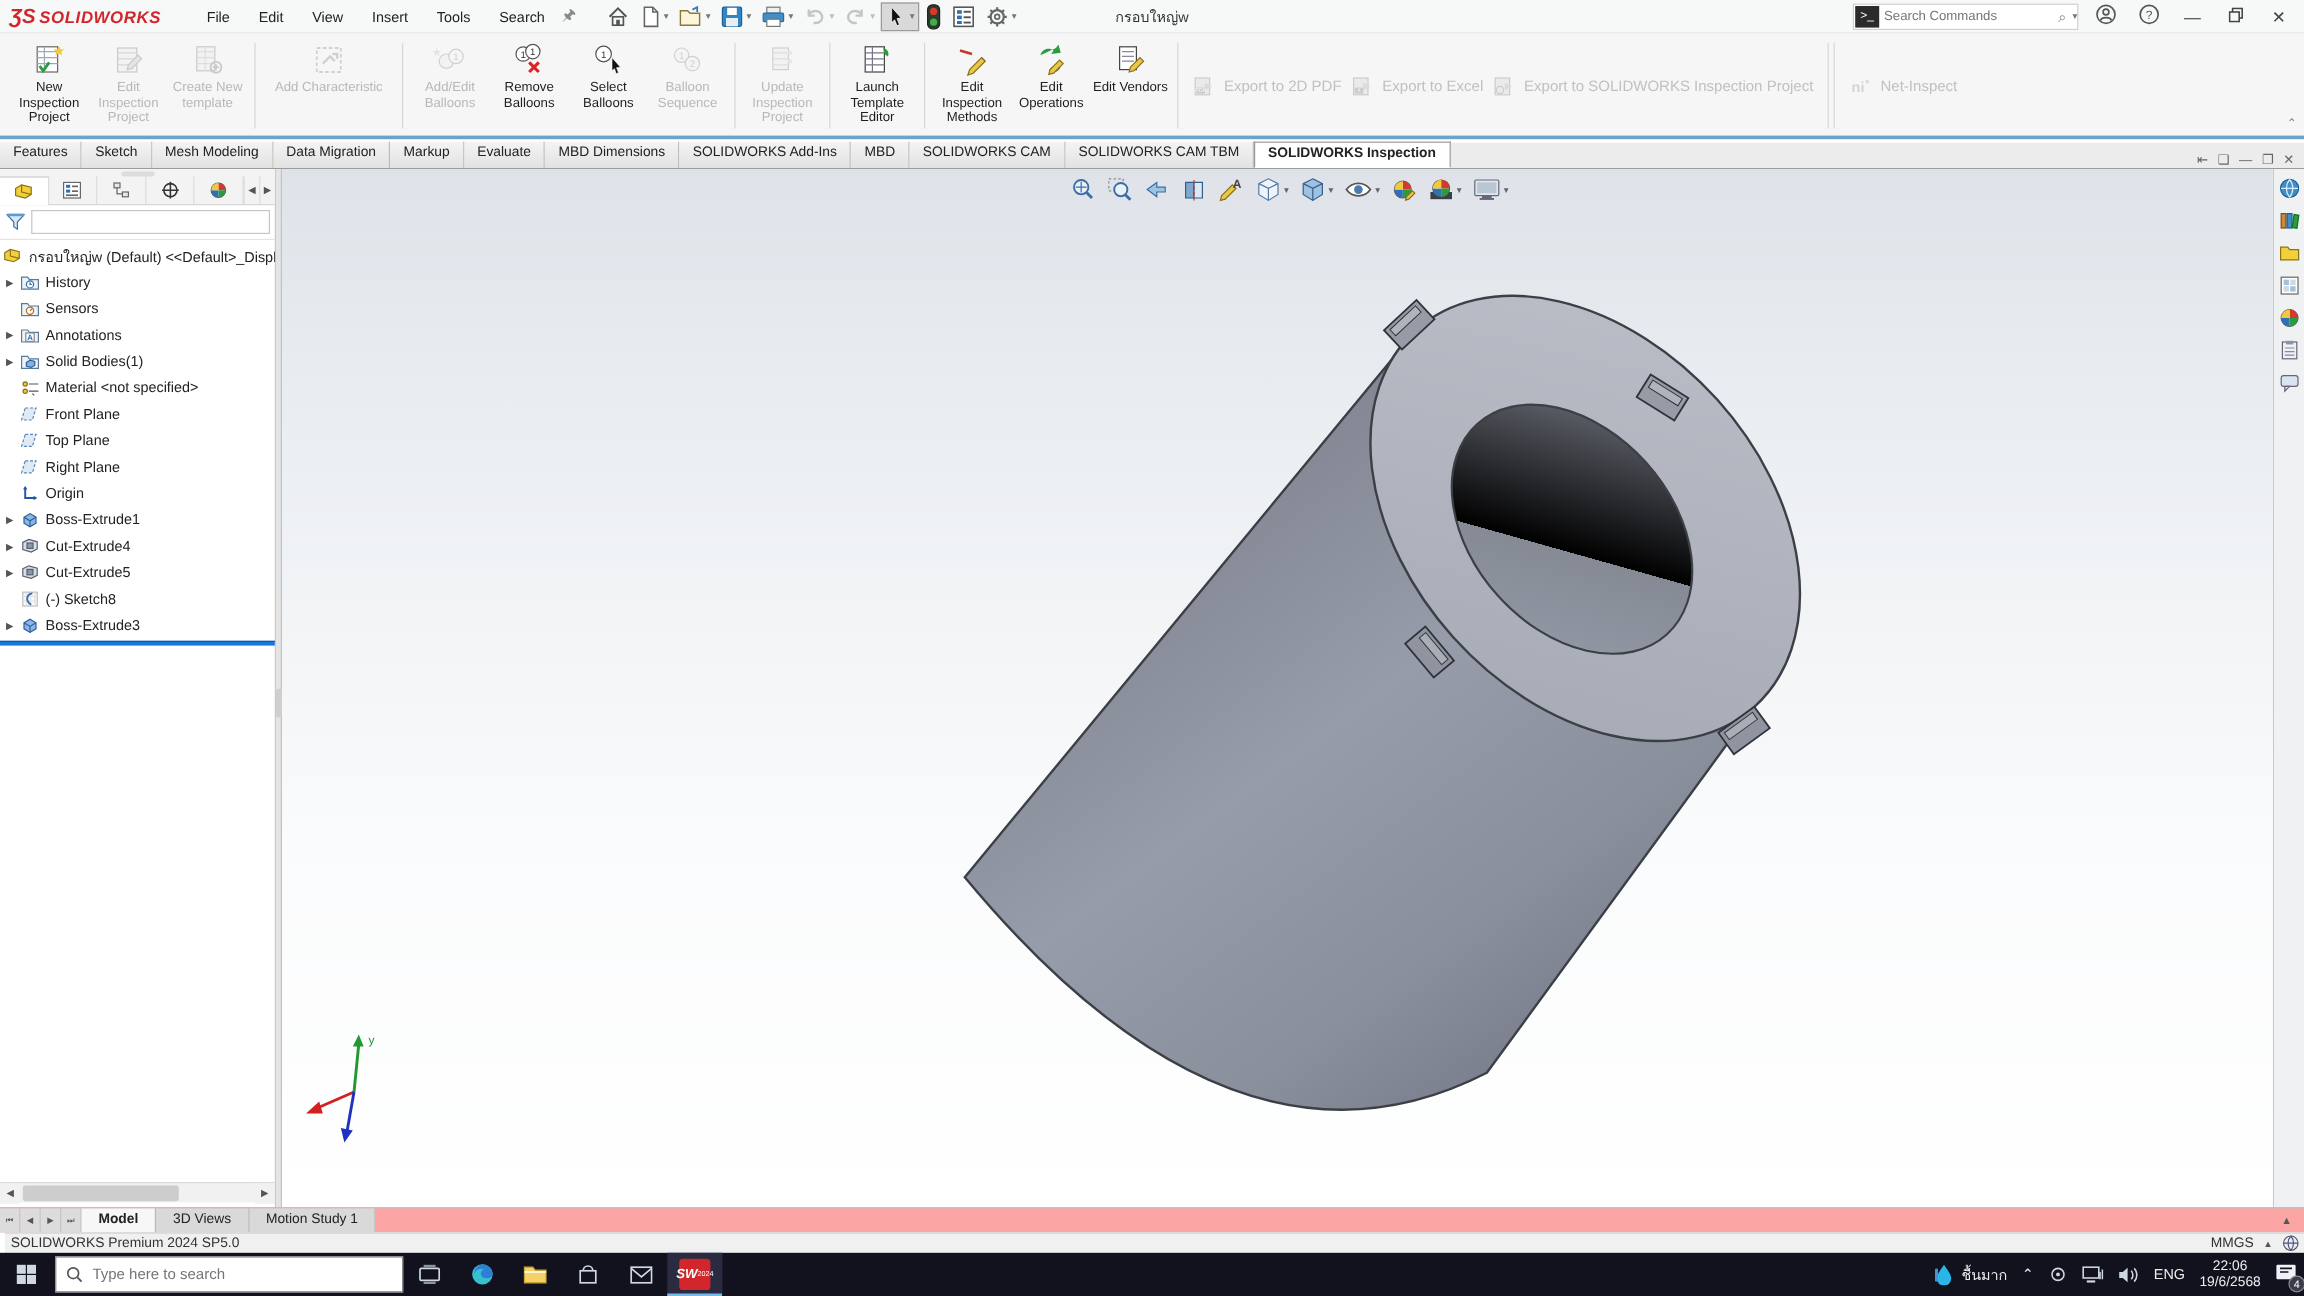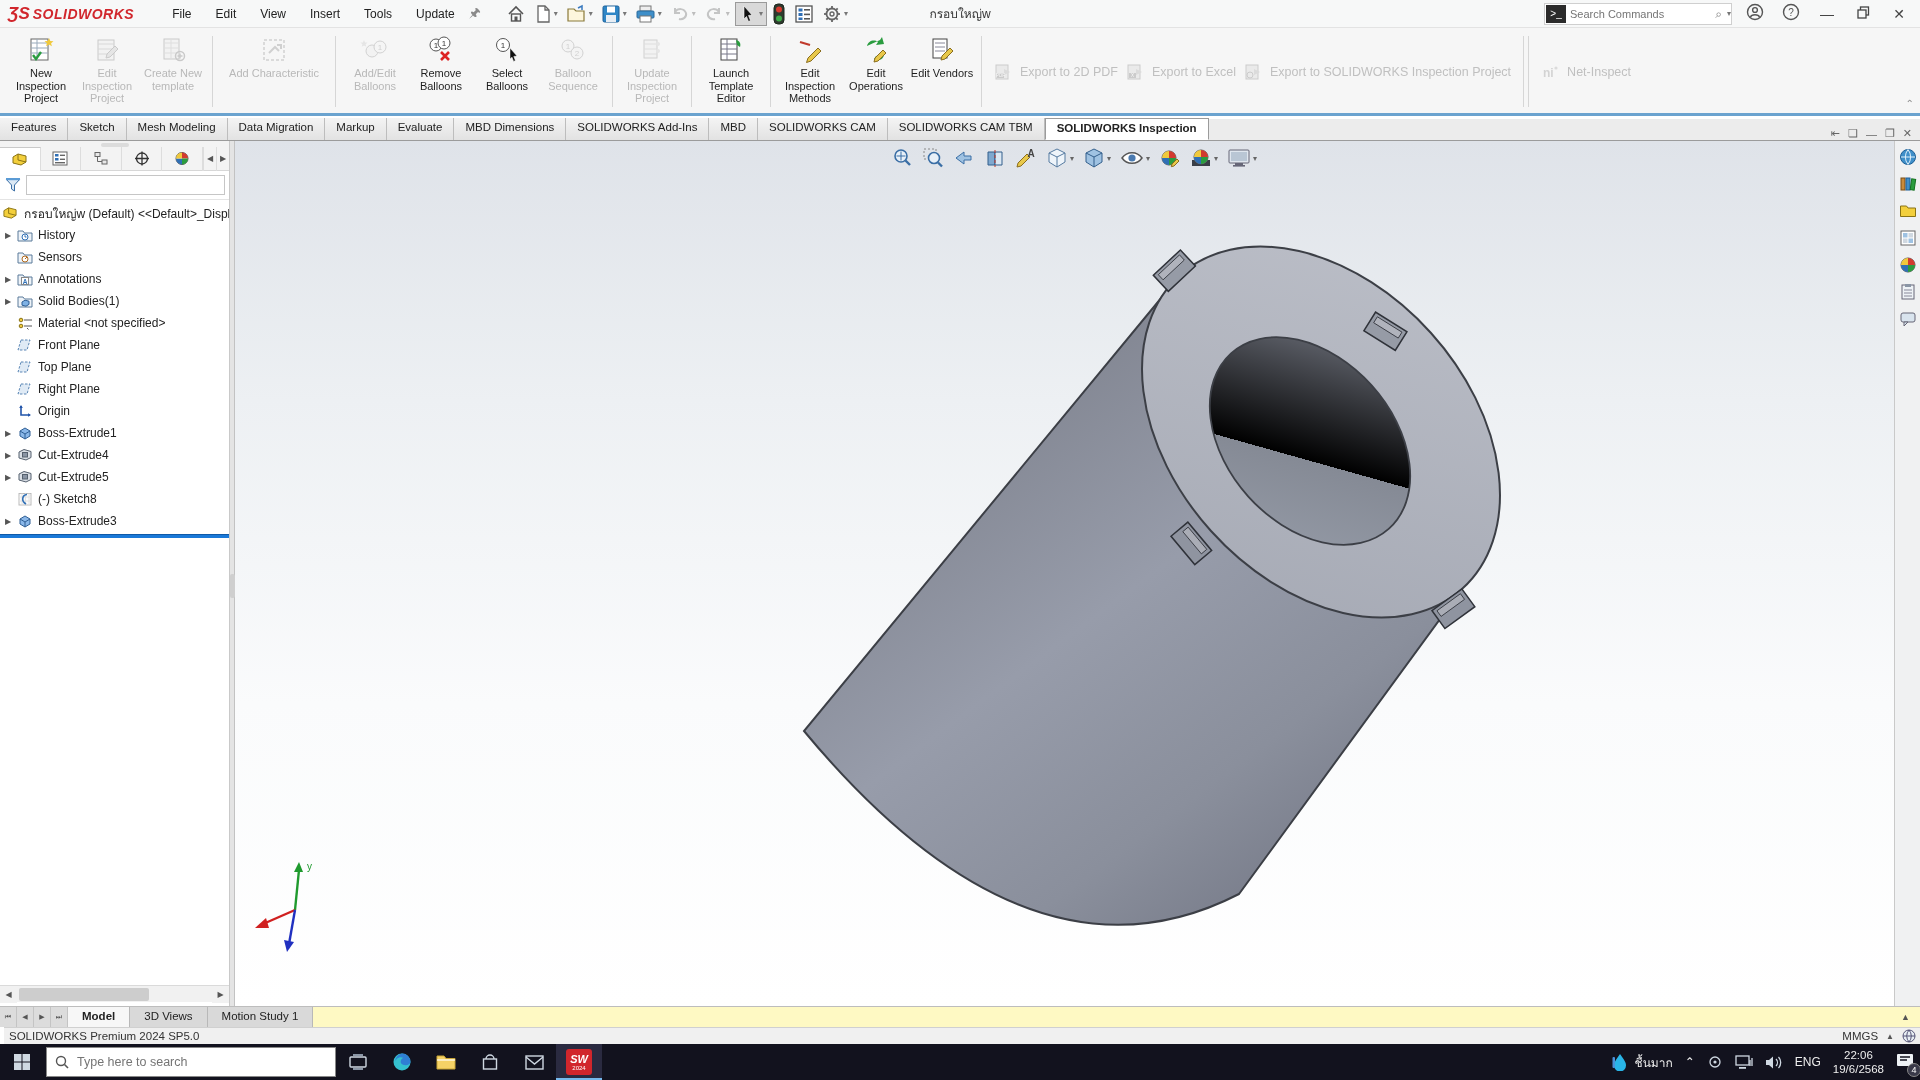--- a/index.html
+++ b/index.html
@@ -83,40 +83,40 @@
   .hudbtn { display:flex; align-items:center; padding:1px; }
   .hud .caret { font-size:8px; color:#666; }
   .scene { position:absolute; left:0; top:0; }
   .triad { position:absolute; left:18px; bottom:52px; }
 
   
   .taskpane { width:26px; background:#f0f1f2; border-left:1px solid #c9c9c9; display:flex; flex-direction:column; align-items:center; padding-top:6px; gap:7px; }
   .tpicon { width:20px; height:20px; display:flex; align-items:center; justify-content:center; }
 
   
-  .bottombar { position:absolute; left:0; top:1006px; width:1920px; height:21px; background:#fef9c3; border-top:1px solid #bdbdbd; display:flex; align-items:stretch; }
+  .bottombar { position:absolute; left:0; top:1006px; width:1920px; height:21px; background:#fca5a5; border-top:1px solid #bdbdbd; display:flex; align-items:stretch; }
   .bnav { display:flex; }
   .bnav span { width:17px; display:flex; align-items:center; justify-content:center; font-size:7px; color:#555; background:#dcdcdc; border-right:1px solid #c4c4c4; }
   .btab { padding:3px 14px; font-size:11.5px; background:#d9d9d9; border-right:1px solid #b8b8b8; color:#222; }
   .btab.active { background:#f7f7f7; font-weight:bold; }
   .bb-right { margin-left:auto; display:flex; align-items:center; padding-right:10px; color:#555; font-size:9px; }
 
   
   .statusbar { position:absolute; left:4px; top:1027px; width:1920px; height:17px; background:#f0f0f0; border-top:1px solid #d0d0d0; display:flex; align-items:center; font-size:11.5px; }
   .statusbar .stext { margin-left:5px; color:#333; }
   .sb-right { margin-left:auto; display:flex; align-items:center; gap:8px; padding-right:8px; color:#333; }
 
   
   .taskbar { position:absolute; left:0; top:1044px; width:1920px; height:36px; background:#12121e; display:flex; align-items:center; color:#eee; }
   .tb-icon { width:44px; height:36px; display:flex; align-items:center; justify-content:center; }
   .tsearch { display:flex; align-items:center; width:290px; height:30px; background:#fff; border:1px solid #888; margin-left:2px; padding-left:8px; gap:8px; }
   .tsearch input { border:none; outline:none; flex:1; font-size:12.5px; color:#444; font-family:inherit; }
   .tb-app { width:46px; height:36px; display:flex; align-items:center; justify-content:center; }
   .tb-app.active { background:#2a2a40; box-shadow:inset 0 -2px 0 #76b9ed; }
-  .swtile { width:26px; height:26px; background:#d1262c; border-radius:3px; color:#fff; display:flex; flex-direction:column; align-items:center; justify-content:center; line-height:1; }
+  .swtile { width:26px; height:26px; background:#d1262c; border-radius:3px; color:#fff; display:flex; flex-direction:row; align-items:center; justify-content:center; line-height:1; }
   .swtile .s1 { font-size:11px; font-weight:bold; font-style:italic; }
   .swtile .s2 { font-size:6px; }
   .tb-right2 { margin-left:auto; display:flex; align-items:center; gap:12px; padding-right:6px; font-size:12px; }
   .clock { text-align:center; font-size:11.5px; line-height:1.25; }
   .notif { position:relative; }
   .badge { position:absolute; right:-7px; bottom:-5px; width:14px; height:14px; border-radius:50%; background:#3a3a4a; border:1px solid #888; color:#fff; font-size:9px; display:flex; align-items:center; justify-content:center; }
 </style>
 </head>
 <body>
 
@@ -126,21 +126,21 @@
     <div class="brand">
       <span class="glyph">ƷS</span>
       <span class="bname">SOLIDWORKS</span>
     </div>
     <div class="menus">
       <span>File</span>
       <span>Edit</span>
       <span>View</span>
       <span>Insert</span>
       <span>Tools</span>
-      <span>Update</span>
+      <span>Search</span>
     </div>
     <span class="pin">🖈</span>
     <div class="qat">
       <span class="qbtn">
           <svg width="20" height="20" viewBox="0 0 20 20">
             <path d="M3 10 L10 3 L17 10" fill="none" stroke="#555" stroke-width="1.6"></path>
             <rect x="5.5" y="10" width="9" height="7" fill="none" stroke="#555" stroke-width="1.4"></rect>
             <rect x="8.5" y="12.5" width="3" height="4.5" fill="#555"></rect>
           </svg>
         </span>

